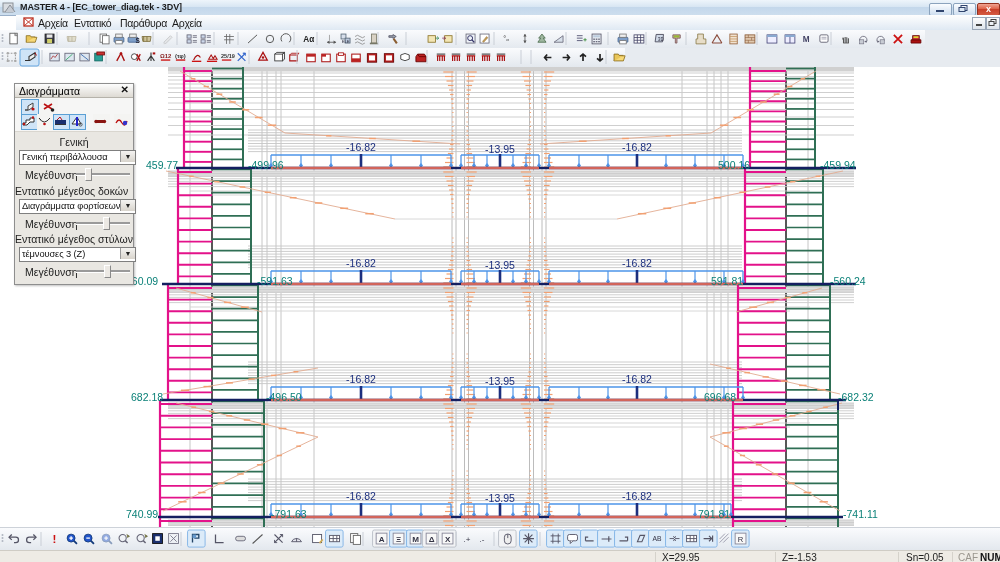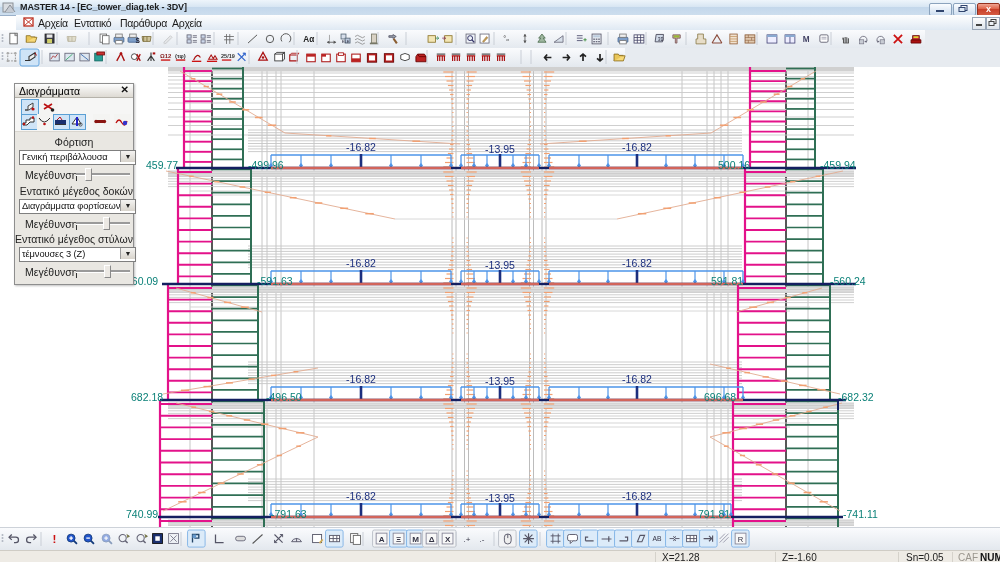--- a/index.html
+++ b/index.html
@@ -7,21 +7,21 @@
 </style></head>
 <body>
 
 <div class="abs" style="left:0;top:0;width:1000px;height:15px;background:linear-gradient(#eef5fb 0%,#d8e6f3 45%,#c3d7eb 46%,#cddeee 100%);border-bottom:1px solid #9ab0c9">
   <svg width="16" height="13" style="position:absolute;left:2px;top:1px">
       <g stroke="#8a8f96" fill="#d9dde2">
         <rect x="1" y="2" width="10" height="9"></rect>
         <path d="M3 11 L8 4 L13 11" fill="#c6cbd3"></path>
       </g>
     </svg>
-  <span style="position:absolute;left:20px;top:1.5px;font-size:9px;font-weight:bold;color:#1c1c1c;letter-spacing:-0.1px">MASTER 14 - [EC_tower_diag.tek - 3DV]</span>
+  <span style="position:absolute;left:20px;top:1.5px;font-size:9px;font-weight:bold;color:#1c1c1c;letter-spacing:-0.1px">MASTER 4 - [EC_tower_diag.tek - 3DV]</span>
   <span class="abs" style="left:929px;top:2.5px;width:21px;height:11px;background:linear-gradient(#fbfdff,#cedef0);border:1px solid #8ba3bd;border-radius:2px">
       <span class="abs" style="left:6px;top:6px;width:8px;height:2px;background:#31456e"></span>
     </span>
   <span class="abs" style="left:953px;top:2.5px;width:21px;height:11px;background:linear-gradient(#fbfdff,#cedef0);border:1px solid #8ba3bd;border-radius:2px">
       <svg width="19" height="9" style="position:absolute;left:0;top:0">
         <rect x="7" y="1.5" width="6" height="5" fill="none" stroke="#31456e"></rect>
         <rect x="5" y="3.5" width="6" height="4" fill="#dce8f4" stroke="#31456e"></rect>
       </svg>
     </span>
   <span class="abs" style="left:977px;top:2.5px;width:21px;height:11px;background:linear-gradient(#f0a492 0%,#dd6248 45%,#c8402a 50%,#d55b42 100%);border:1px solid #93301e;border-radius:2px;color:#fff;font-size:9px;font-weight:bold;text-align:center;line-height:10px">x</span>
@@ -1690,22 +1690,22 @@
     <line x1="494" y1="5" x2="494" y2="19" stroke="#c9ced6"></line>
     <line x1="540" y1="5" x2="540" y2="19" stroke="#c9ced6"></line>
     <g fill="#b0b6c0">
       <circle cx="2.5" cy="8" r="1"></circle>
       <circle cx="2.5" cy="11" r="1"></circle>
       <circle cx="2.5" cy="14" r="1"></circle>
     </g>
   </svg>
 
 <div class="abs" style="left:0;top:550px;width:1000px;height:12px;background:#eeebe5;border-top:1px solid #cfccc5;font-size:10px;color:#222">
-  <span class="abs" style="left:662px;top:0.5px">X=21.28</span>
-  <span class="abs" style="left:782px;top:0.5px">Z=-1.60</span>
+  <span class="abs" style="left:662px;top:0.5px">X=29.95</span>
+  <span class="abs" style="left:782px;top:0.5px">Z=-1.53</span>
   <span class="abs" style="left:906px;top:0.5px">Sn=0.05</span>
   <span class="abs" style="left:958px;top:0.5px;color:#9a968e">CAF</span>
   <span class="abs" style="left:980px;top:0.5px;font-weight:bold;color:#111">NUM</span>
   <span class="abs" style="left:655px;top:1px;width:1px;height:10px;background:#d5d2cb"></span>
   <span class="abs" style="left:775px;top:1px;width:1px;height:10px;background:#d5d2cb"></span>
   <span class="abs" style="left:898px;top:1px;width:1px;height:10px;background:#d5d2cb"></span>
   <span class="abs" style="left:952px;top:1px;width:1px;height:10px;background:#d5d2cb"></span>
 </div>
 
 <div id="panel" style="position:absolute;left:14px;top:83px;width:118px;height:200px;background:#e9e7e2;border:1px solid #8e8e8e;box-shadow:1px 1px 2px rgba(0,0,0,0.25);font-family:'Liberation Sans',sans-serif">
@@ -1766,26 +1766,26 @@
           <circle cx="11.5" cy="7.5" r="1.7" fill="#8a1511"></circle>
         </svg>
       </span>
       <span style="position:absolute;left:99px;top:0;width:15px;height:14px;background:#f4f4f2;border:1px solid #f4f4f2">
         <svg width="15" height="14" style="position:absolute;left:-1px;top:-1px">
           <path d="M2 9 q3 -6 6 0 q3 5 5 -2" fill="none" stroke="#b11" stroke-width="1.3"></path>
           <circle cx="11" cy="9" r="2.2" fill="#33c"></circle>
         </svg>
       </span>
     </div>
-  <div style="position:absolute;top:52px;left:0;width:100%;text-align:center;font-size:10.5px;color:#222;white-space:nowrap">Φόρτιση</div>
+  <div style="position:absolute;top:52px;left:0;width:100%;text-align:center;font-size:10.5px;color:#222;white-space:nowrap">Γενική</div>
   <div style="position:absolute;left:4px;top:66px;width:113px;height:13px;background:#fff;border:1px solid #7f7f7f;font-size:9.3px;letter-spacing:-0.1px;line-height:13px;padding-left:2px;color:#111;white-space:nowrap;overflow:hidden">Γενική περιβάλλουσα<span style="position:absolute;right:0px;top:0px;width:14px;height:11px;background:linear-gradient(#f4f3f1,#d8d4cc);border-left:1px solid #9a9a9a;text-align:center;font-size:7px;line-height:11px;color:#222">▼</span></div>
   <div style="position:absolute;left:10px;top:85px;font-size:10.5px;color:#222">Μεγέθυνση</div>
   <div style="position:absolute;left:61px;top:89px;width:54px;height:2px;background:#9a9a9a;box-shadow:0 1px 0 #fff"></div>
     <div style="position:absolute;left:70px;top:84px;width:5px;height:11px;background:#ece9e4;border:1px solid #8a8a8a;border-top-color:#fff;border-left-color:#fff"></div>
-  <div style="position:absolute;top:101px;left:0;width:100%;text-align:right;font-size:10.5px;color:#222;white-space:nowrap">Εντατικό μέγεθος δοκών</div>
+  <div style="position:absolute;top:101px;left:0;width:100%;text-align:left;font-size:10.5px;color:#222;white-space:nowrap">Εντατικό μέγεθος δοκών</div>
   <div style="position:absolute;left:4px;top:115px;width:113px;height:13px;background:#fff;border:1px solid #7f7f7f;font-size:9.3px;letter-spacing:-0.1px;line-height:13px;padding-left:2px;color:#111;white-space:nowrap;overflow:hidden">Διαγράμματα φορτίσεων<span style="position:absolute;right:0px;top:0px;width:14px;height:11px;background:linear-gradient(#f4f3f1,#d8d4cc);border-left:1px solid #9a9a9a;text-align:center;font-size:7px;line-height:11px;color:#222">▼</span></div>
   <div style="position:absolute;left:10px;top:134px;font-size:10.5px;color:#222">Μεγέθυνση</div>
   <div style="position:absolute;left:61px;top:138px;width:54px;height:2px;background:#9a9a9a;box-shadow:0 1px 0 #fff"></div>
     <div style="position:absolute;left:88px;top:133px;width:5px;height:11px;background:#ece9e4;border:1px solid #8a8a8a;border-top-color:#fff;border-left-color:#fff"></div>
   <div style="position:absolute;top:149px;left:0;width:100%;font-size:10.5px;color:#222;white-space:nowrap">Εντατικό μέγεθος στύλων</div>
   <div style="position:absolute;left:4px;top:163px;width:113px;height:13px;background:#fff;border:1px solid #7f7f7f;font-size:9.3px;letter-spacing:-0.1px;line-height:13px;padding-left:2px;color:#111;white-space:nowrap;overflow:hidden">τέμνουσες 3 (Ζ)<span style="position:absolute;right:0px;top:0px;width:14px;height:11px;background:linear-gradient(#f4f3f1,#d8d4cc);border-left:1px solid #9a9a9a;text-align:center;font-size:7px;line-height:11px;color:#222">▼</span></div>
   <div style="position:absolute;left:10px;top:182px;font-size:10.5px;color:#222">Μεγέθυνση</div>
   <div style="position:absolute;left:61px;top:186px;width:54px;height:2px;background:#9a9a9a;box-shadow:0 1px 0 #fff"></div>
     <div style="position:absolute;left:89px;top:181px;width:5px;height:11px;background:#ece9e4;border:1px solid #8a8a8a;border-top-color:#fff;border-left-color:#fff"></div>
 </div>

